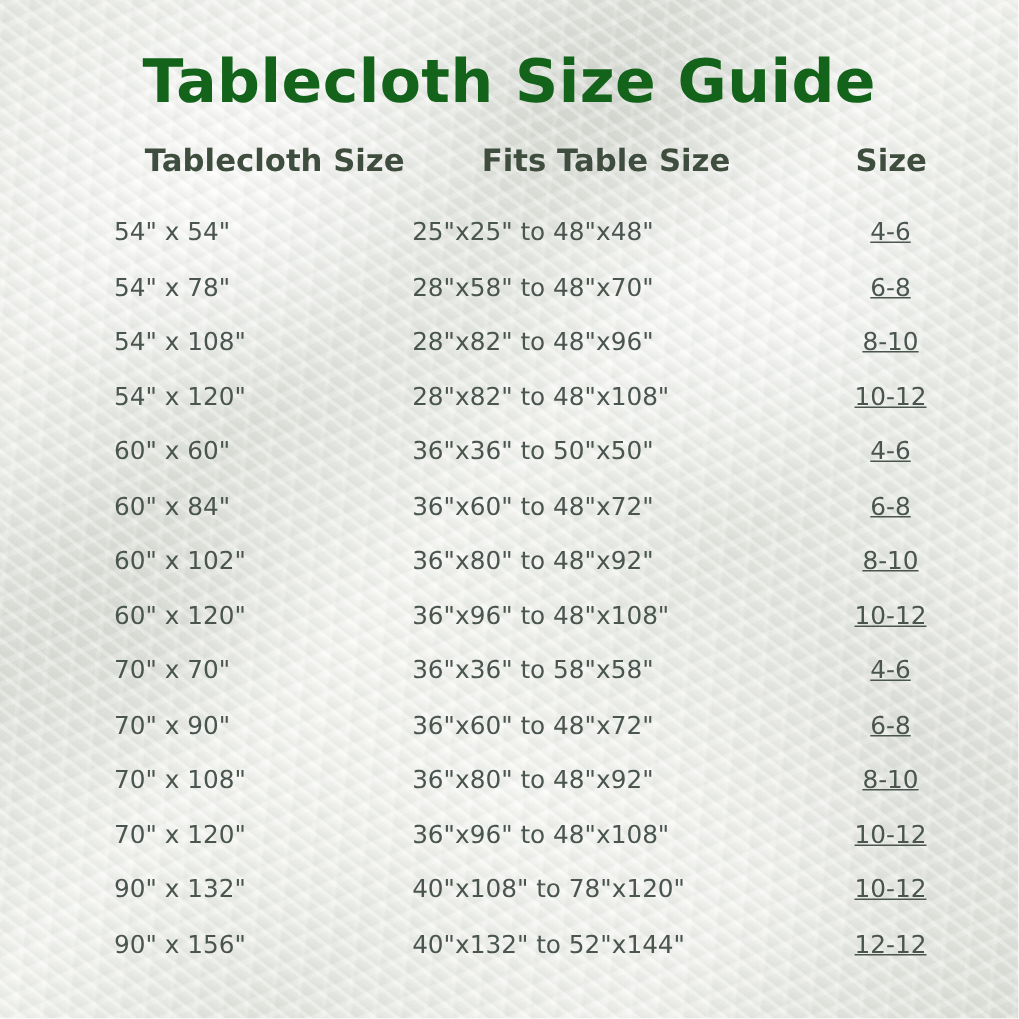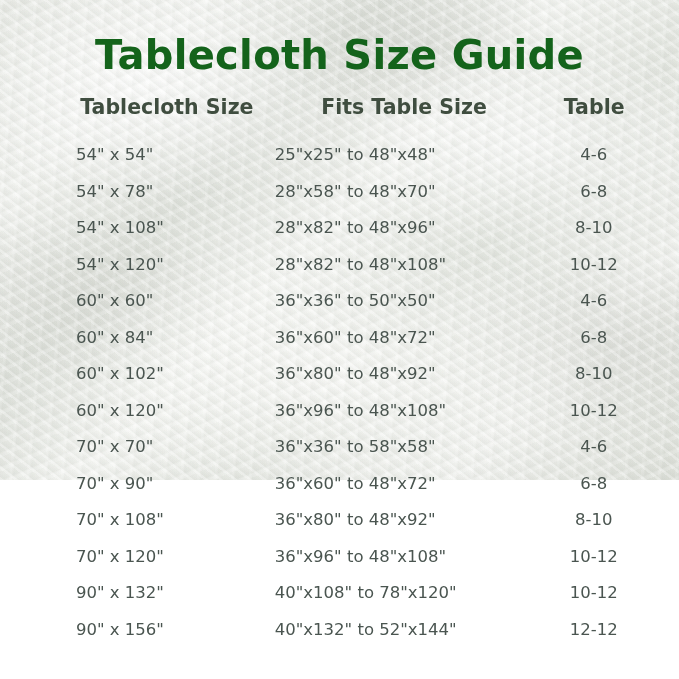--- a/index.html
+++ b/index.html
@@ -8,21 +8,21 @@
   }
   body {
     width: 679px;
     height: 679px;
     font-family: "DejaVu Sans", sans-serif;
     overflow: hidden;
   }
   #page {
     position: relative;
     width: 679px;
-    height: 480px;
+    height: 679px;
     background:
       radial-gradient(ellipse 50% 40% at 22% 18%, rgba(255,255,255,0.85) 0%, rgba(255,255,255,0) 60%),
       radial-gradient(ellipse 45% 35% at 78% 30%, rgba(255,255,255,0.7) 0%, rgba(255,255,255,0) 62%),
       radial-gradient(ellipse 60% 45% at 50% 78%, rgba(252,252,250,0.9) 0%, rgba(255,255,255,0) 65%),
       radial-gradient(ellipse 30% 25% at 12% 62%, rgba(214,216,210,0.55) 0%, rgba(255,255,255,0) 70%),
       radial-gradient(ellipse 35% 28% at 90% 72%, rgba(206,208,202,0.5) 0%, rgba(255,255,255,0) 70%),
       radial-gradient(ellipse 28% 22% at 62% 10%, rgba(200,203,196,0.45) 0%, rgba(255,255,255,0) 72%),
       linear-gradient(135deg, #e9ebe6 0%, #f4f5f2 18%, #dfe2dc 33%, #f6f7f4 48%, #e4e7e1 63%, #f2f3f0 80%, #dcdfd8 100%);
     box-sizing: border-box;
   }
@@ -63,50 +63,50 @@
     table-layout: fixed;
   }
   thead th {
     color: #3f4d3f;
     font-family: "DejaVu Sans", sans-serif;
     font-weight: bold;
     font-size: 20.5px;
     padding-bottom: 18px;
     white-space: nowrap;
   }
-  th.col-size   { width: 36%; text-align: center;   padding-left: 64px; }
+  th.col-size   { width: 36%; text-align: right;   padding-left: 64px; }
   th.col-fits   { width: 43%; text-align: center;   padding-left: 6px; }
   th.col-seats  { width: 21%; text-align: center; padding-right: 24px; }
   tbody td {
     color: #4a5550;
     font-family: "DejaVu Sans", sans-serif;
     font-size: 16.5px;
     line-height: 1;
     padding: 10px 0;
     white-space: nowrap;
   }
   td.col-size  { text-align: left;   padding-left: 76px; }
   td.col-fits  { text-align: left;   padding-left: 4px; }
-  td.col-seats { text-align: center; padding-right: 24px; }
+  td.col-seats { text-align: center; padding-right: 24px; text-decoration: underline; }
 </style>
 </head>
 <body>
 
 <div id="page">
   <div id="texture"></div>
   <div id="content">
 
     <h1 id="title">Tablecloth Size Guide</h1>
 
     <table id="size-table">
       <thead>
         <tr>
           <th class="col-size">Tablecloth Size</th>
           <th class="col-fits">Fits Table Size</th>
-          <th class="col-seats">Table</th>
+          <th class="col-seats">Size</th>
         </tr>
       </thead>
       <tbody>
         <tr>
           <td class="col-size">54" x 54"</td>
           <td class="col-fits">25"x25" to 48"x48"</td>
           <td class="col-seats">4-6</td>
         </tr>
         <tr>
           <td class="col-size">54" x 78"</td>

